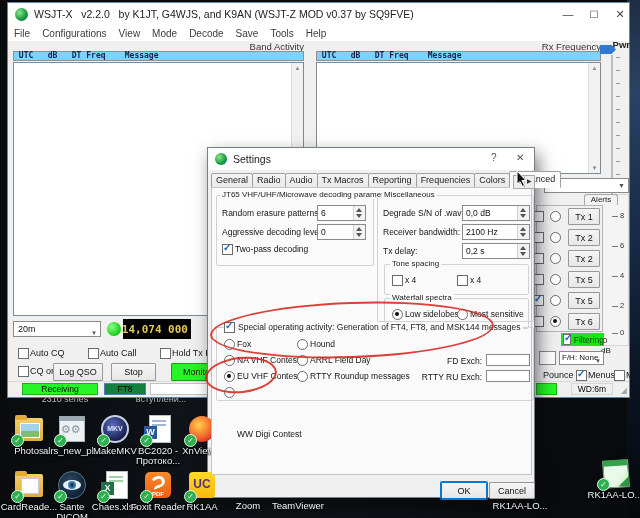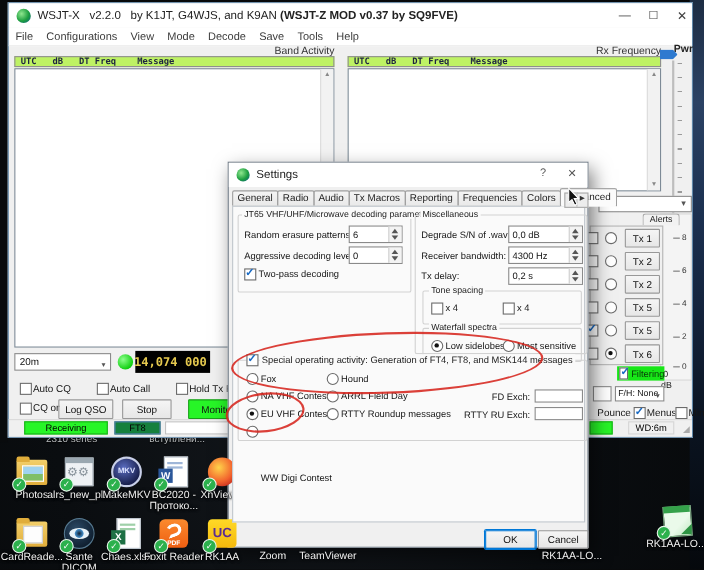--- a/index.html
+++ b/index.html
@@ -30,27 +30,27 @@
   .grp{position:absolute;border:1px solid #d2d2d2;border-radius:2px;}
   .grp-t{position:absolute;font-size:8px;color:#222;background:#fafafa;padding:0 2px;white-space:nowrap;}
 
   
   #mainwin{position:absolute;left:7px;top:2px;width:623px;height:396px;background:#f0f0f0;
     border:1px solid #5f87a9;box-sizing:border-box;}
   .titlebar{position:absolute;left:0;top:0;width:100%;height:22px;background:#fff;display:flex;align-items:center;}
   .app-ico{width:13px;height:13px;border-radius:50%;margin:0 6px 0 7px;
     background:radial-gradient(circle at 35% 35%, #8fe78f, #1d9e3f 55%, #0c5f86 95%);}
   .ttl{font-size:10.5px;color:#222;white-space:pre;}
-  .ttl b{font-weight:700;}
+  .ttl b{font-weight:400;}
   .winbtn{position:absolute;top:0;width:26px;height:22px;color:#444;font-size:11px;
     display:flex;align-items:center;justify-content:center;}
   .menubar{position:absolute;left:0;top:22px;width:100%;height:16px;background:#fff;display:flex;align-items:center;border-bottom:1px solid #eee;}
   .menubar span{font-size:10px;color:#3c3c3c;padding:0 6px;}
   .pane-title{position:absolute;font-size:9.5px;color:#333;text-align:right;}
-  .hdrbar{position:absolute;height:10px;background:#bef264;border:1px solid #8f8f8f;box-sizing:border-box;
+  .hdrbar{position:absolute;height:10px;background:#7dd3fc;border:1px solid #8f8f8f;box-sizing:border-box;
     font-family:"DejaVu Sans Mono",monospace;font-size:8px;font-weight:bold;color:#1c2340;white-space:pre;line-height:8px;}
   .listpane{position:absolute;background:#fff;border:1px solid #7d8a96;box-sizing:border-box;}
   .sbar{position:absolute;right:0;top:0;width:11px;height:100%;background:#f2f2f2;border-left:1px solid #dcdcdc;}
   .sbar .a{position:absolute;left:0;width:100%;text-align:center;font-size:6px;color:#888;}
   .statusbar{position:absolute;left:0;bottom:0;width:100%;height:15px;background:#f0f0f0;border-top:1px solid #d9d9d9;}
   .sseg{position:absolute;top:1px;height:12px;font-size:8.5px;display:flex;align-items:center;justify-content:center;color:#000;
     border:1px solid #c2c2c2;box-sizing:border-box;}
 
   
   #dlg{position:absolute;left:207px;top:147px;width:328px;height:351px;background:#f0f0f0;
@@ -261,21 +261,21 @@
       <div class="lbl" style="left:171px;top:20px;">Degrade S/N of .wav file:</div>
       <div class="spin" style="left:250px;top:17px;width:66px;height:14px;">
           <span class="v">0,0 dB</span>
           <span class="ud">
             <i class="up"></i>
             <i class="dn"></i>
           </span>
         </div>
       <div class="lbl" style="left:171px;top:39px;">Receiver bandwidth:</div>
       <div class="spin" style="left:250px;top:36px;width:66px;height:14px;">
-          <span class="v">4300 Hz</span>
+          <span class="v">2100 Hz</span>
           <span class="ud">
             <i class="up"></i>
             <i class="dn"></i>
           </span>
         </div>
       <div class="lbl" style="left:171px;top:58px;">Tx delay:</div>
       <div class="spin" style="left:250px;top:55px;width:66px;height:14px;">
           <span class="v">0,2 s</span>
           <span class="ud">
             <i class="up"></i>

